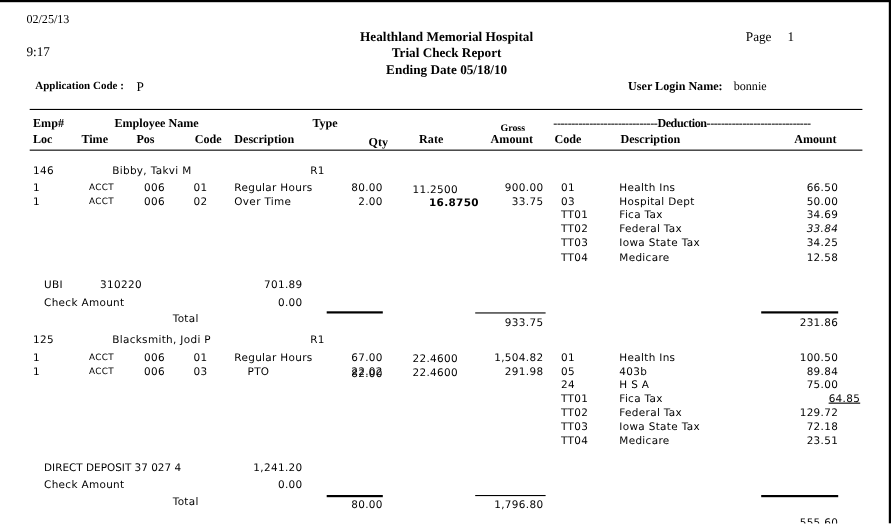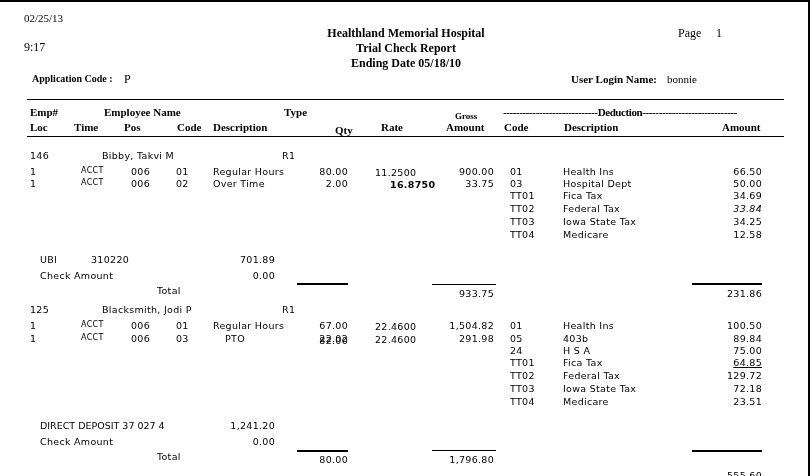--- a/index.html
+++ b/index.html
@@ -161,21 +161,21 @@
     <div class="abs sans r" style="left:700px;top:333px;width:62px;">89.84</div>
   </div>
   <div>
     <div class="abs sans" style="left:510px;top:345px;">24</div>
     <div class="abs sans" style="left:563px;top:345px;">H S A</div>
     <div class="abs sans r" style="left:700px;top:345px;width:62px;">75.00</div>
   </div>
   <div>
     <div class="abs sans" style="left:510px;top:357px;">TT01</div>
     <div class="abs sans" style="left:563px;top:357px;">Fica Tax</div>
-    <div class="abs sans r" style="left:700px;top:357px;width:62px;text-decoration:underline;">64.85</div>
+    <div class="abs sans r" style="left:720px;top:357px;width:62px;text-decoration:underline;">64.85</div>
   </div>
   <div>
     <div class="abs sans" style="left:510px;top:370px;">TT02</div>
     <div class="abs sans" style="left:563px;top:370px;">Federal Tax</div>
     <div class="abs sans r" style="left:700px;top:370px;width:62px;">129.72</div>
   </div>
   <div>
     <div class="abs sans" style="left:510px;top:383px;">TT03</div>
     <div class="abs sans" style="left:563px;top:383px;">Iowa State Tax</div>
     <div class="abs sans r" style="left:700px;top:383px;width:62px;">72.18</div>

